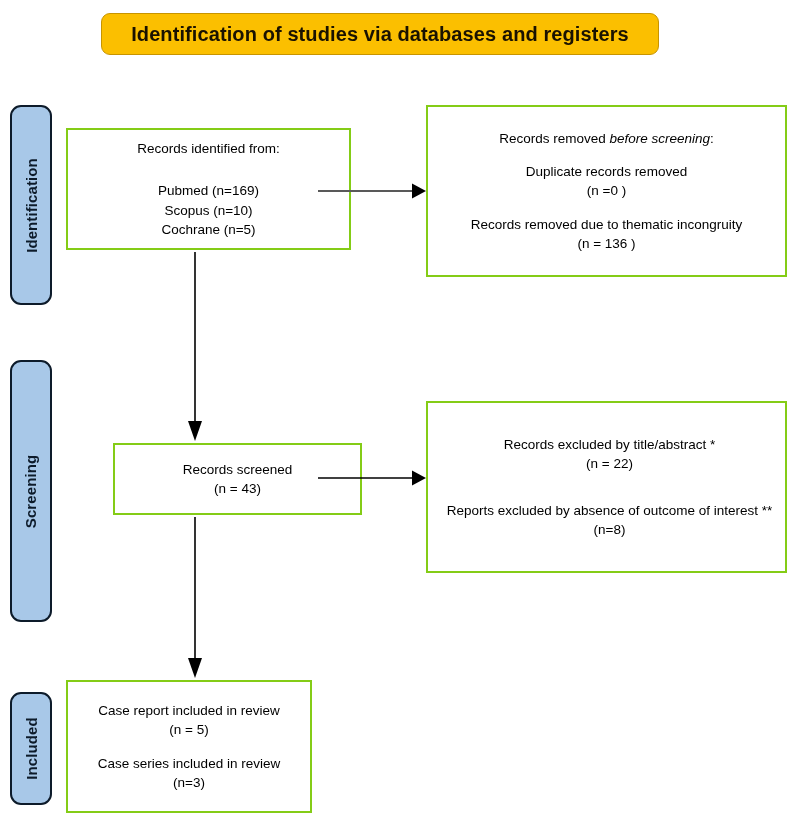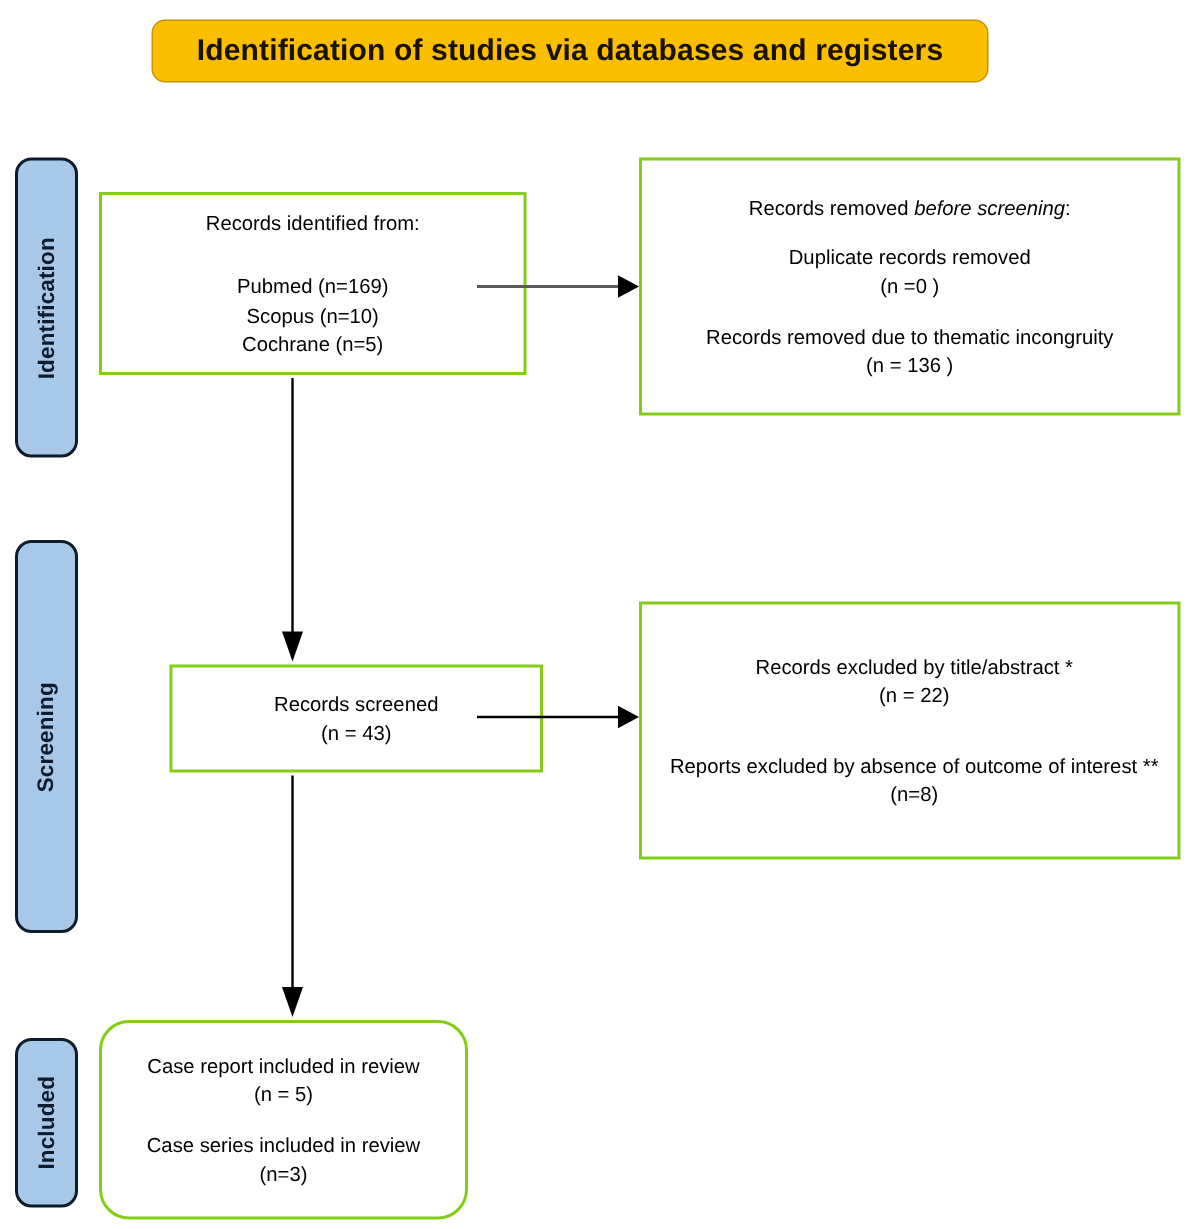--- a/index.html
+++ b/index.html
@@ -86,21 +86,21 @@
   }
   .box p { margin: 0; }
   .box .gap { height: 14px; }
   .indent { display: block; text-align: center; }
   .ital { font-style: italic; }
 
   #box-identified   { left: 66px;  top: 128px; width: 285px; height: 122px; }
   #box-removed      { left: 426px; top: 105px; width: 361px; height: 172px; }
   #box-screened     { left: 66px;  top: 443px; width: 249px; height: 72px; margin-left: 47px;  }
   #box-excluded     { left: 426px; top: 401px; width: 361px; height: 172px; padding-left: 16px; }
-  #box-included     { left: 66px;  top: 680px; width: 246px; height: 133px; border-radius: 20px; }
+  #box-included     { left: 66px;  top: 680px; width: 246px; height: 133px; }
 
   .left-lines {
     display: inline-block;
     text-align: left;
     margin-top: 23px;
   }
 
   
   #arrows {
     position: absolute;

